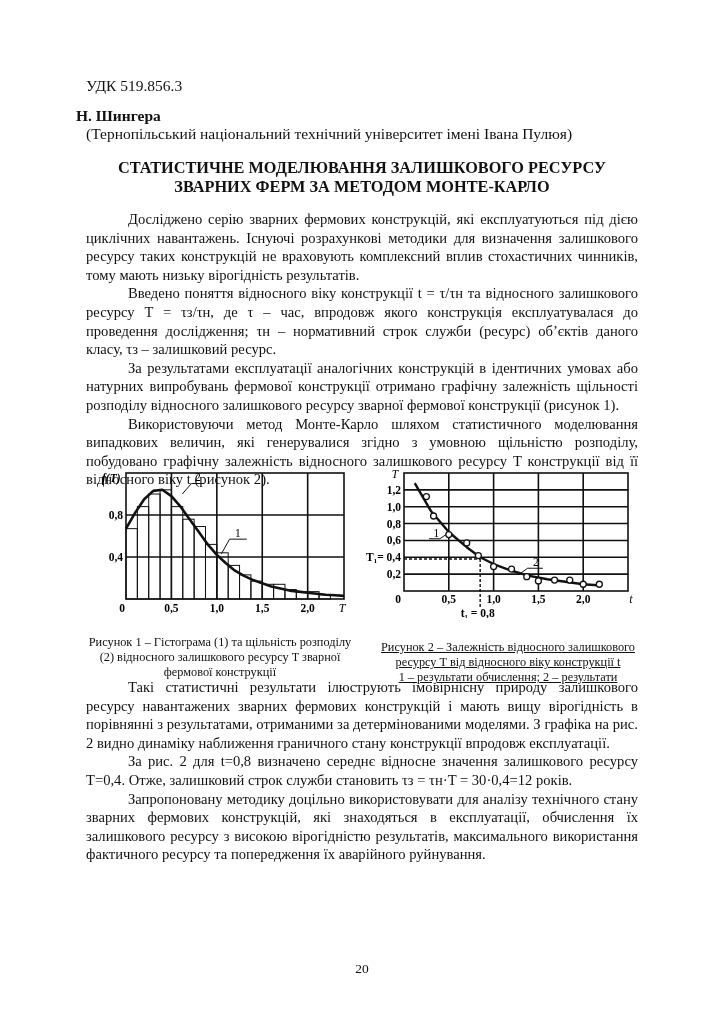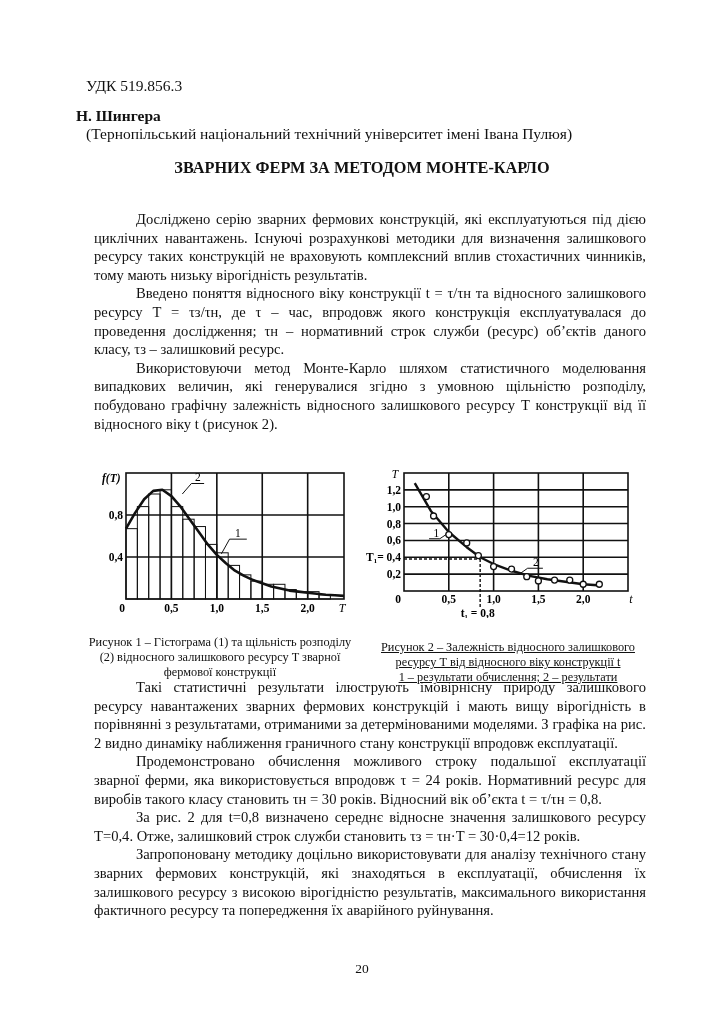--- a/index.html
+++ b/index.html
@@ -3,40 +3,42 @@
 <meta charset="utf-8">
 <style>
   html, body { margin: 0; padding: 0; background: #ffffff; }
   body { width: 724px; height: 1024px; position: relative; overflow: hidden;
          font-family: "Liberation Serif", "DejaVu Serif", serif; color: #111; }
   .abs { position: absolute; }
   .udc { left: 86px; top: 77px; font-size: 15.5px; }
   .author { left: 76px; top: 107px; font-size: 15.5px; font-weight: bold; }
   .affil { left: 86px; top: 125px; font-size: 15.5px; }
   .title { left: 86px; top: 158px; width: 552px; text-align: center; font-size: 16.3px; font-weight: bold; line-height: 19px; }
-  .para { left: 86px; width: 552px; font-size: 14.6px; line-height: 18.6px; text-align: justify; margin-left: 8px; }
+  .para { left: 86px; width: 552px; font-size: 14.6px; line-height: 18.6px; text-align: justify; }
   .para p { margin: 0; text-indent: 42px; }
   .caption { font-size: 12.3px; line-height: 15px; text-align: center; margin-top: 20px; }
   svg text { font-family: "Liberation Serif", "DejaVu Serif", serif; }
   .pagenum { left: 0; width: 724px; top: 961px; text-align: center; font-size: 13.5px; }
 </style>
 </head>
 <body>
 
 <div class="abs udc">УДК 519.856.3</div>
 <div class="abs author">Н. Шингера</div>
 <div class="abs affil">(Тернопільський національний технічний університет імені Івана Пулюя)</div>
 
 <div class="abs title">
+  <div>СТАТИСТИЧНЕ МОДЕЛЮВАННЯ ЗАЛИШКОВОГО РЕСУРСУ</div>
   <div>ЗВАРНИХ ФЕРМ ЗА МЕТОДОМ МОНТЕ-КАРЛО</div>
 </div>
 
 <div class="abs para" style="top:210px;">
   <p>Досліджено серію зварних фермових конструкцій, які експлуатуються під дією циклічних навантажень. Існуючі розрахункові методики для визначення залишкового ресурсу таких конструкцій не враховують комплексний вплив стохастичних чинників, тому мають низьку вірогідність результатів.</p>
   <p>Введено поняття відносного віку конструкції t = τ/τн та відносного залишкового ресурсу T = τз/τн, де τ – час, впродовж якого конструкція експлуатувалася до проведення дослідження; τн – нормативний строк служби (ресурс) об’єктів даного класу, τз – залишковий ресурс.</p>
+  <p>За результатами експлуатації аналогічних конструкцій в ідентичних умовах або натурних випробувань фермової конструкції отримано графічну залежність щільності розподілу відносного залишкового ресурсу зварної фермової конструкції (рисунок 1).</p>
   <p>Використовуючи метод Монте-Карло шляхом статистичного моделювання випадкових величин, які генерувалися згідно з умовною щільністю розподілу, побудовано графічну залежність відносного залишкового ресурсу T конструкції від її відносного віку t (рисунок 2).</p>
 </div>
 
 <svg class="abs" id="fig1" style="left:100px; top:470px;" width="250" height="145" viewBox="0 0 250 145">
     <line x1="71.41666666666667" x2="71.41666666666667" y1="3" y2="129" stroke="#111" stroke-width="1.6"></line>
     <line x1="116.83333333333334" x2="116.83333333333334" y1="3" y2="129" stroke="#111" stroke-width="1.6"></line>
     <line x1="162.25" x2="162.25" y1="3" y2="129" stroke="#111" stroke-width="1.6"></line>
     <line x1="207.66666666666669" x2="207.66666666666669" y1="3" y2="129" stroke="#111" stroke-width="1.6"></line>
     <line x1="26" x2="244" y1="87" y2="87" stroke="#111" stroke-width="1.6"></line>
     <line x1="26" x2="244" y1="44.999999999999986" y2="44.999999999999986" stroke="#111" stroke-width="1.6"></line>
@@ -128,18 +130,17 @@
     <text x="169.024" y="98.39999999999999" font-size="11.5">2</text>
   </svg>
 <div class="abs caption" style="left:370px; top:620px; width:276px;text-decoration:underline;">
   <div>Рисунок 2 – Залежність відносного залишкового</div>
   <div>ресурсу T  від відносного віку конструкції t</div>
   <div>1 – результати обчислення; 2 – результати</div>
 </div>
 
 <div class="abs para" style="top:678px;">
   <p>Такі статистичні результати ілюструють імовірнісну природу залишкового ресурсу навантажених зварних фермових конструкцій і мають вищу вірогідність в порівнянні з результатами, отриманими за детермінованими моделями. З графіка на рис. 2 видно динаміку наближення граничного стану конструкції впродовж експлуатації.</p>
-  <p>Продемонстровано обчислення можливого строку подальшої експлуатації зварної ферми, яка використовується впродовж τ = 24 років. Нормативний ресурс для виробів такого класу становить τн = 30 років. Відносний вік об’єкта t = τ/τн = 0,8.</p>
   <p>За рис. 2 для t=0,8 визначено середнє відносне значення залишкового ресурсу T=0,4. Отже, залишковий строк служби становить τз = τн·T = 30·0,4=12 років.</p>
   <p>Запропоновану методику доцільно використовувати для аналізу технічного стану зварних фермових конструкцій, які знаходяться в експлуатації, обчислення їх залишкового ресурсу з високою вірогідністю результатів, максимального використання фактичного ресурсу та попередження їх аварійного руйнування.</p>
 </div>
 
 <div class="abs pagenum">20</div>
 
 </body></html>

